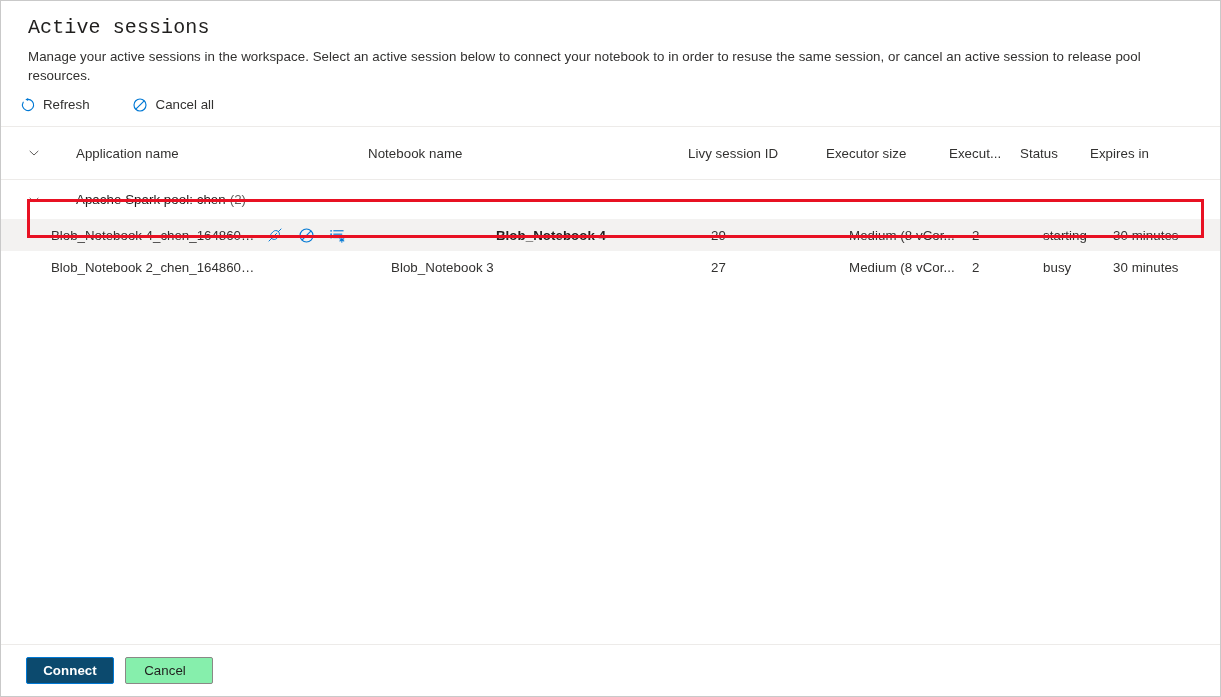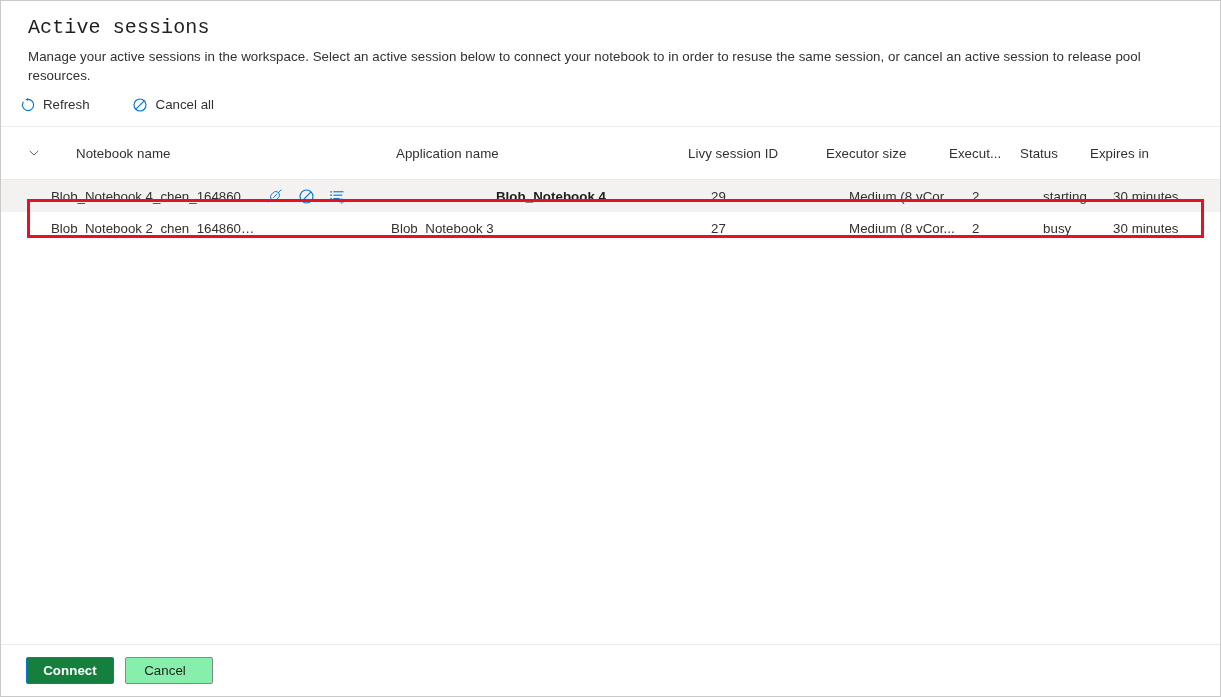--- a/index.html
+++ b/index.html
@@ -214,21 +214,21 @@
     font-size: 13.3px;
     height: 27px;
     min-width: 88px;
     padding: 0 16px;
     box-sizing: border-box;
     cursor: pointer;
     border-radius: 2px;
     letter-spacing: 0.05px;
   }
   .btn-primary {
-    background: #15803d;
+    background: #0c4a6e;
     color: #ffffff;
     border: 1px solid #0078d4;
     font-weight: 600;
   }
   .btn-default {
     background: #86efac;
     color: #201f1e;
     border: 1px solid #8a8886;
     padding-left: 8px;
   }
@@ -266,29 +266,38 @@
   </div>
 
   <div class="table-wrap">
 
     <div class="grid-row header-row">
       <span class="chevron">
         <svg width="12" height="12" viewBox="0 0 12 12" fill="none">
           <path d="M2 4.2 L6 8 L10 4.2" stroke="#605e5c" stroke-width="1" fill="none" stroke-linecap="round" stroke-linejoin="round"></path>
         </svg>
       </span>
+      <span class="header-cell c-app">Application name</span>
       <span class="header-cell c-note">Notebook name</span>
-      <span class="header-cell c-app">Application name</span>
       <span class="header-cell c-livy">Livy session ID</span>
       <span class="header-cell c-exsize">Executor size</span>
       <span class="header-cell c-exnum">Execut...</span>
       <span class="header-cell c-status">Status</span>
       <span class="header-cell c-expires">Expires in</span>
     </div>
 
+    <div class="grid-row group-row">
+      <span class="chevron">
+        <svg width="12" height="12" viewBox="0 0 12 12" fill="none">
+          <path d="M2 4.2 L6 8 L10 4.2" stroke="#605e5c" stroke-width="1" fill="none" stroke-linecap="round" stroke-linejoin="round"></path>
+        </svg>
+      </span>
+      <span class="group-label">Apache Spark pool: chen</span>
+      <span class="group-count">(2)</span>
+    </div>
 
     <div class="grid-row data-row selected">
       <span class="c-app">
         <span class="app-name-text">Blob_Notebook 4_chen_16486065...</span>
         <span class="row-actions">
           <span class="row-action-icon">
             <svg width="16" height="16" viewBox="0 0 18 18" fill="none">
               <path d="M5.4 12.6 L2.2 15.8" stroke="#0078d4" stroke-width="1.1" stroke-linecap="round"></path>
               <path d="M12.6 5.4 L15.8 2.2" stroke="#0078d4" stroke-width="1.1" stroke-linecap="round"></path>
               <path d="M5.2 12.8 C3.6 11.2 3.6 8.6 5.2 7 L7 5.2 C8.6 3.6 11.2 3.6 12.8 5.2 C14.4 6.8 14.4 9.4 12.8 11 L11 12.8 C9.4 14.4 6.8 14.4 5.2 12.8 Z" stroke="#0078d4" stroke-width="1.1" fill="none"></path>

